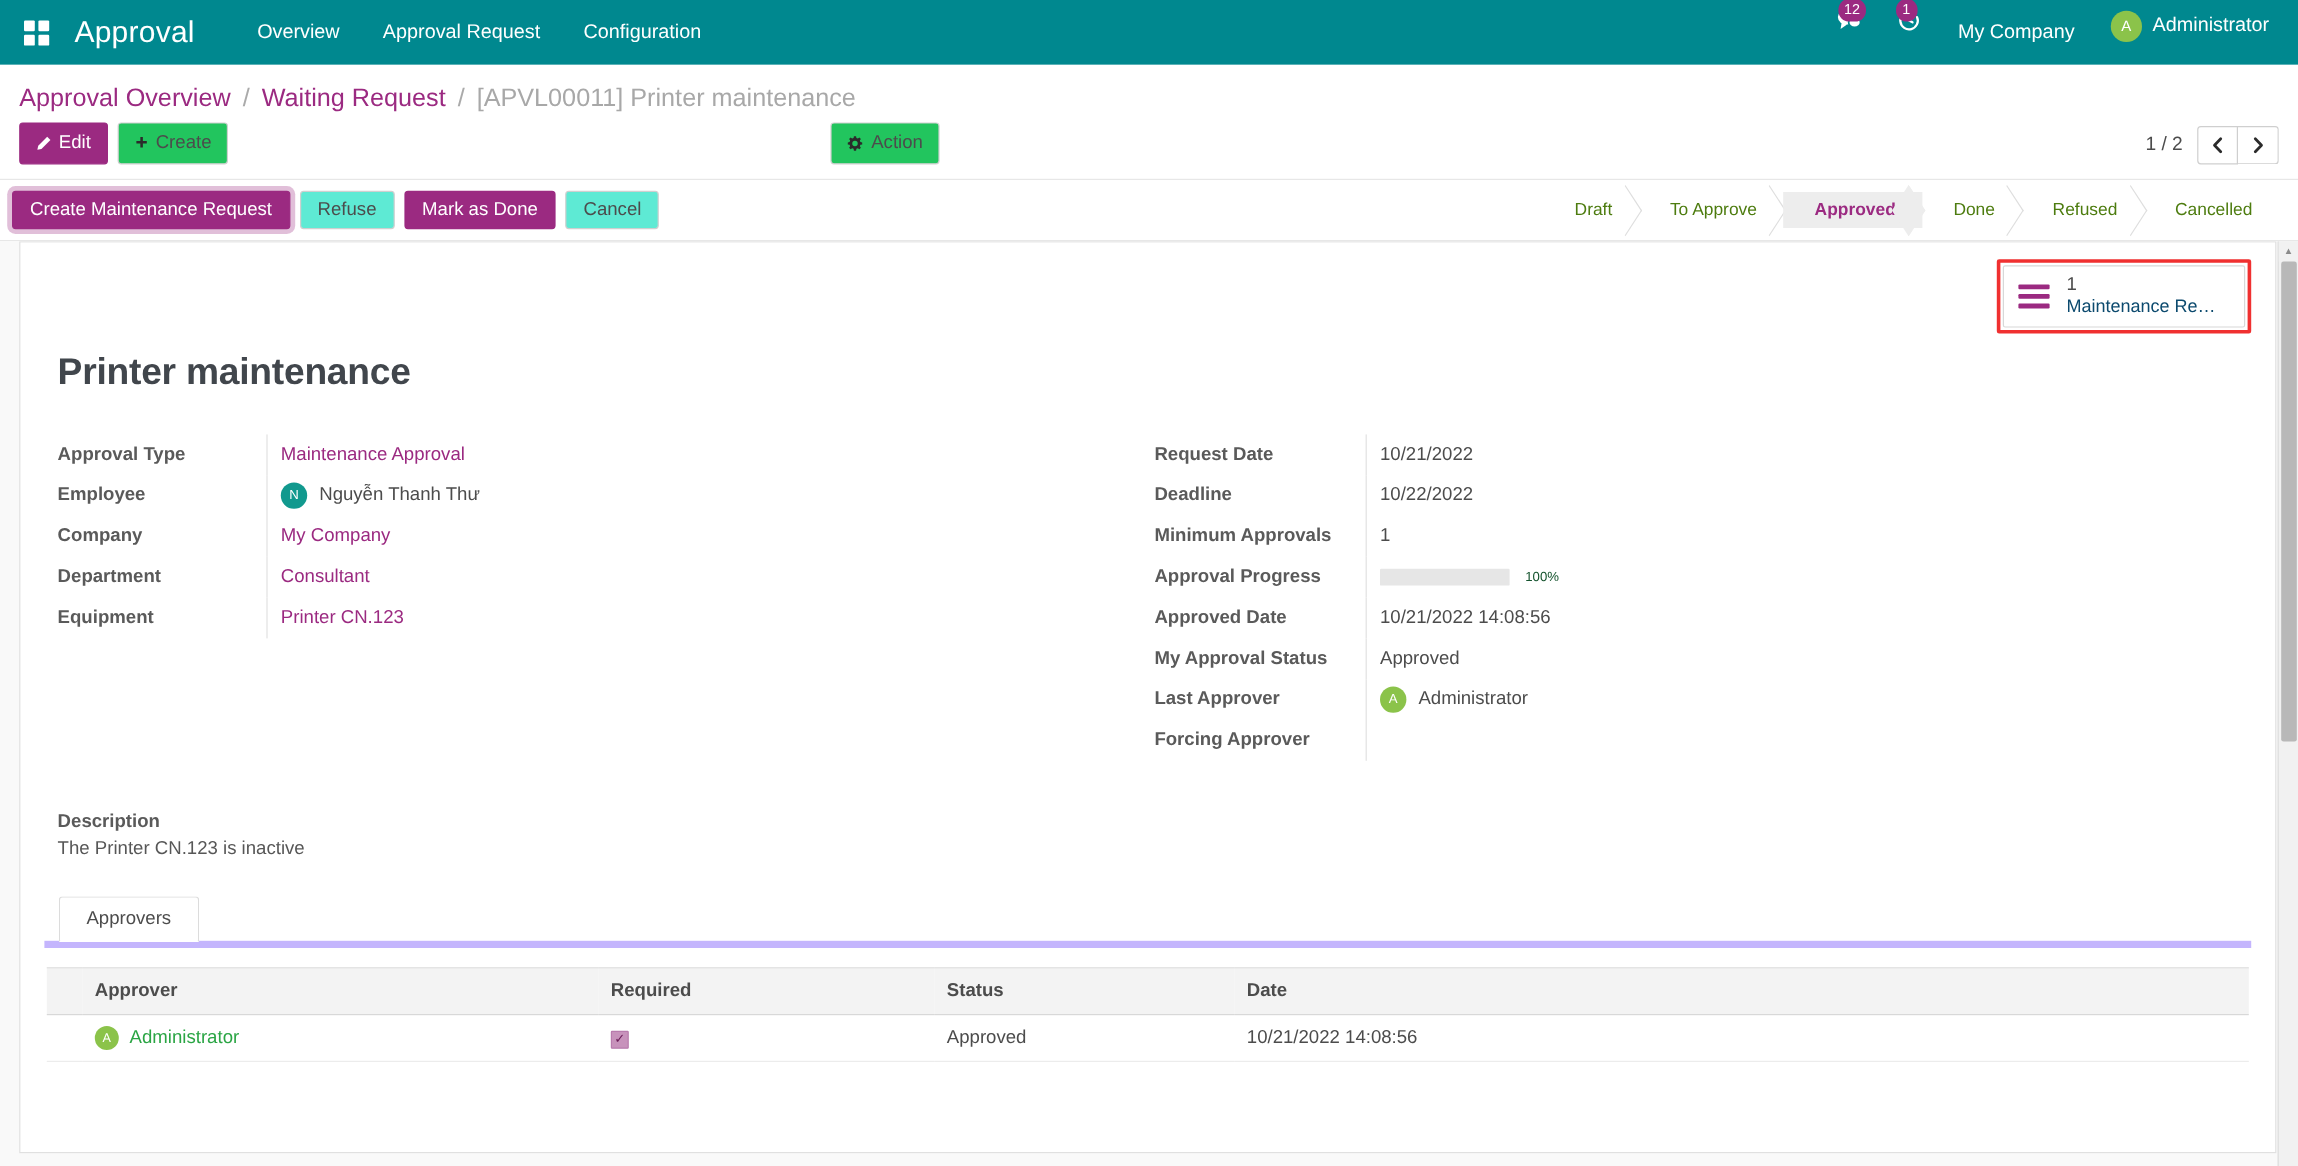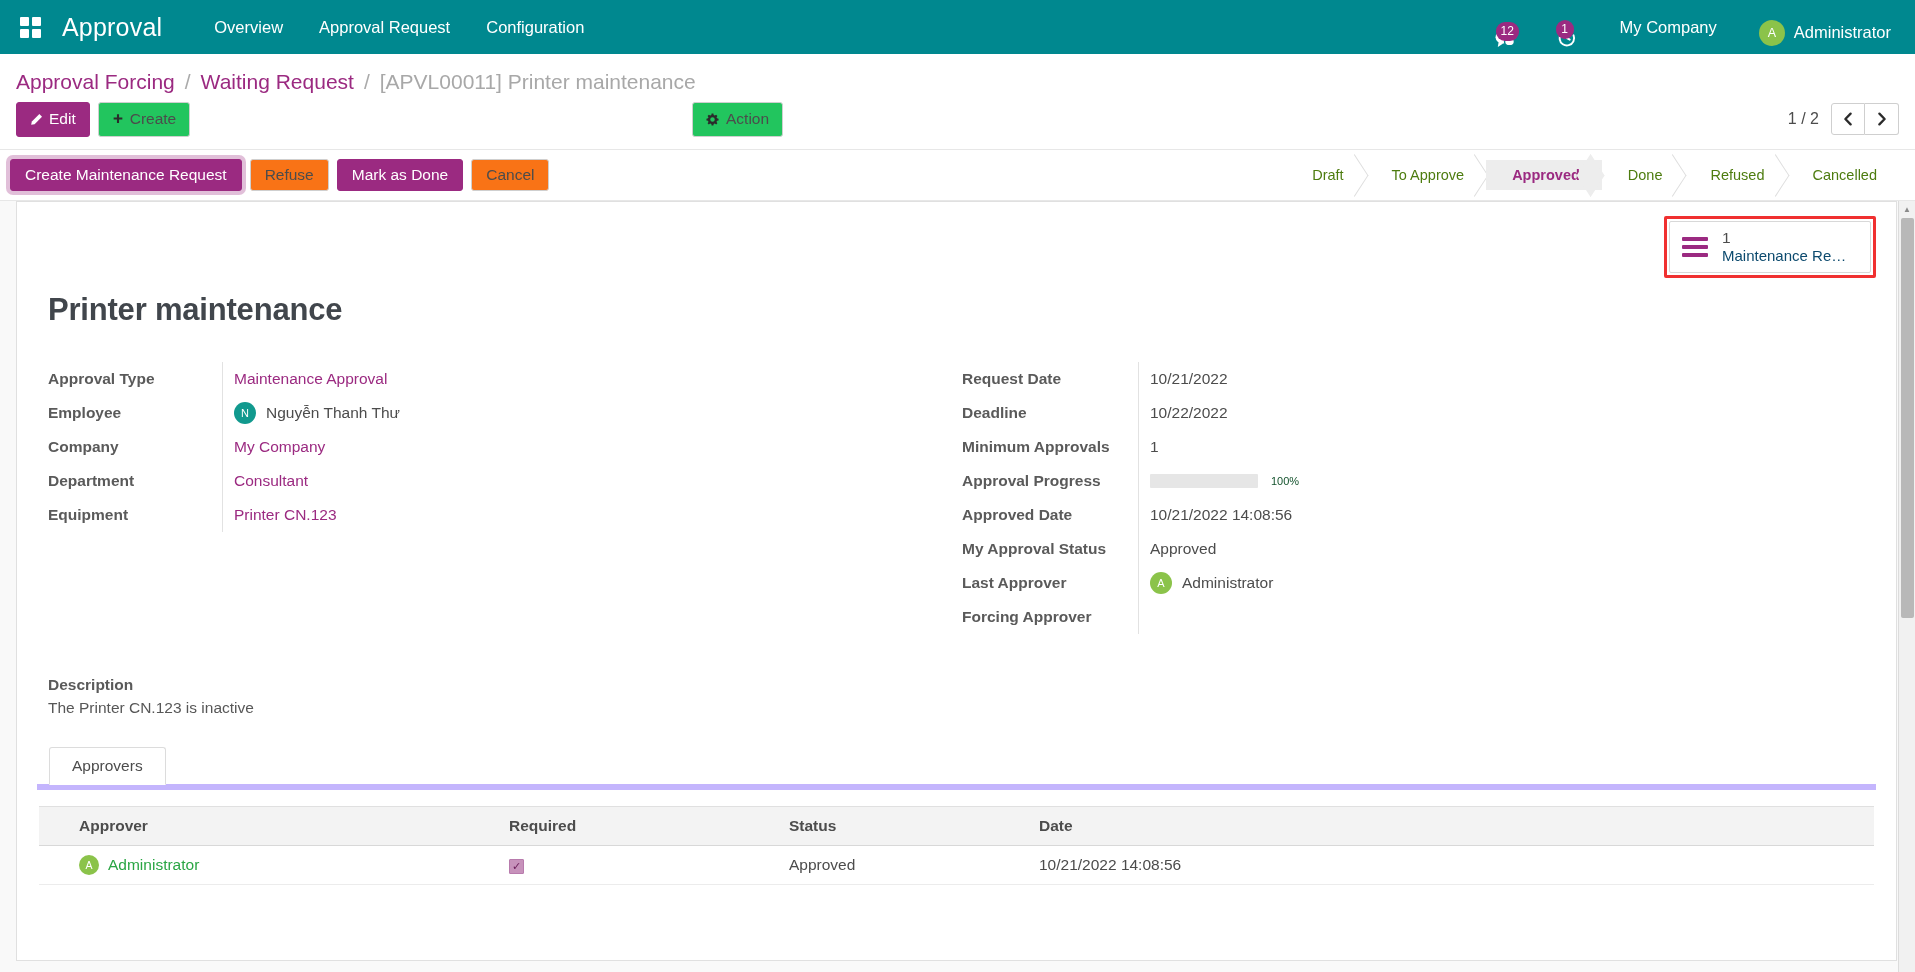--- a/index.html
+++ b/index.html
@@ -47,22 +47,22 @@
     color: #ffffff;
     text-decoration: none;
     font-size: 16.5px;
     padding: 17px 18px;
     white-space: nowrap;
     cursor: pointer;
   }
   .nav-right {
     margin-left: auto;
     display: flex;
-    align-items: flex-end;
-    gap: 12px;
+    align-items: flex-start;
+    gap: 0;
   }
   .nav-icon-wrap {
     position: relative;
     padding: 6px 14px;
     display: flex; align-items: center;
     cursor: pointer;
   }
   .msg-icon { position: relative; width: 22px; height: 18px; display:block; }
   .badge {
     position: absolute;
@@ -116,21 +116,21 @@
     color: #9b2a81;
     text-decoration: none;
     cursor: pointer;
     white-space: nowrap;
   }
   .breadcrumb .sep { color: #aaa; margin: 0 10px; }
   .breadcrumb .active { color: #a8a8a8; white-space: nowrap; }
 
   .cp-buttons {
     display: flex;
-    align-items: center;
+    align-items: flex-end;
     padding: 4px 0 12px 0;
     position: relative;
   }
   .btn {
     font-family: "Liberation Sans", sans-serif;
     font-size: 15.5px;
     border: 1px solid #cfcfcf;
     background: #22c55e;
     color: #4c4c4c;
     padding: 6px 13px;
@@ -178,21 +178,21 @@
     border-bottom: 1px solid #e7e7e7;
     padding: 9px 16px 9px 10px;
     min-height: 48px;
   }
   .sb-buttons { display: flex; align-items: center; gap: 0; }
   .sb-btn {
     font-family: "Liberation Sans", sans-serif;
     font-size: 15.5px;
     padding: 6px 14px;
     border: 1px solid #cfcfcf;
-    background: #f97316;
+    background: #5eead4;
     color: #4c4c4c;
     border-radius: 3px;
     margin-right: 8px;
     cursor: pointer;
     white-space: nowrap;
   }
   .sb-btn.primary {
     background: #9b2a81;
     border-color: #9b2a81;
     color: #ffffff;
@@ -464,21 +464,21 @@
     <div class="company-name">My Company</div>
     <div class="user-menu">
       <span class="avatar-circle avatar-green">A</span>
       <span class="user-name">Administrator</span>
     </div>
   </div>
 </div>
 
 <div class="control-panel">
   <div class="breadcrumb">
-    <a>Approval Forcing</a>
+    <a>Approval Overview</a>
     <span class="sep">/</span>
     <a>Waiting Request</a>
     <span class="sep">/</span>
     <span class="active">[APVL00011] Printer maintenance</span>
   </div>
 
   <div class="cp-buttons">
     <button class="btn btn-primary btn-edit">
       <svg width="13" height="13" viewBox="0 0 16 16">
         <path d="M11.5 1.2 L14.8 4.5 L5.6 13.7 L1.4 14.6 L2.3 10.4 Z" fill="#ffffff"></path>

